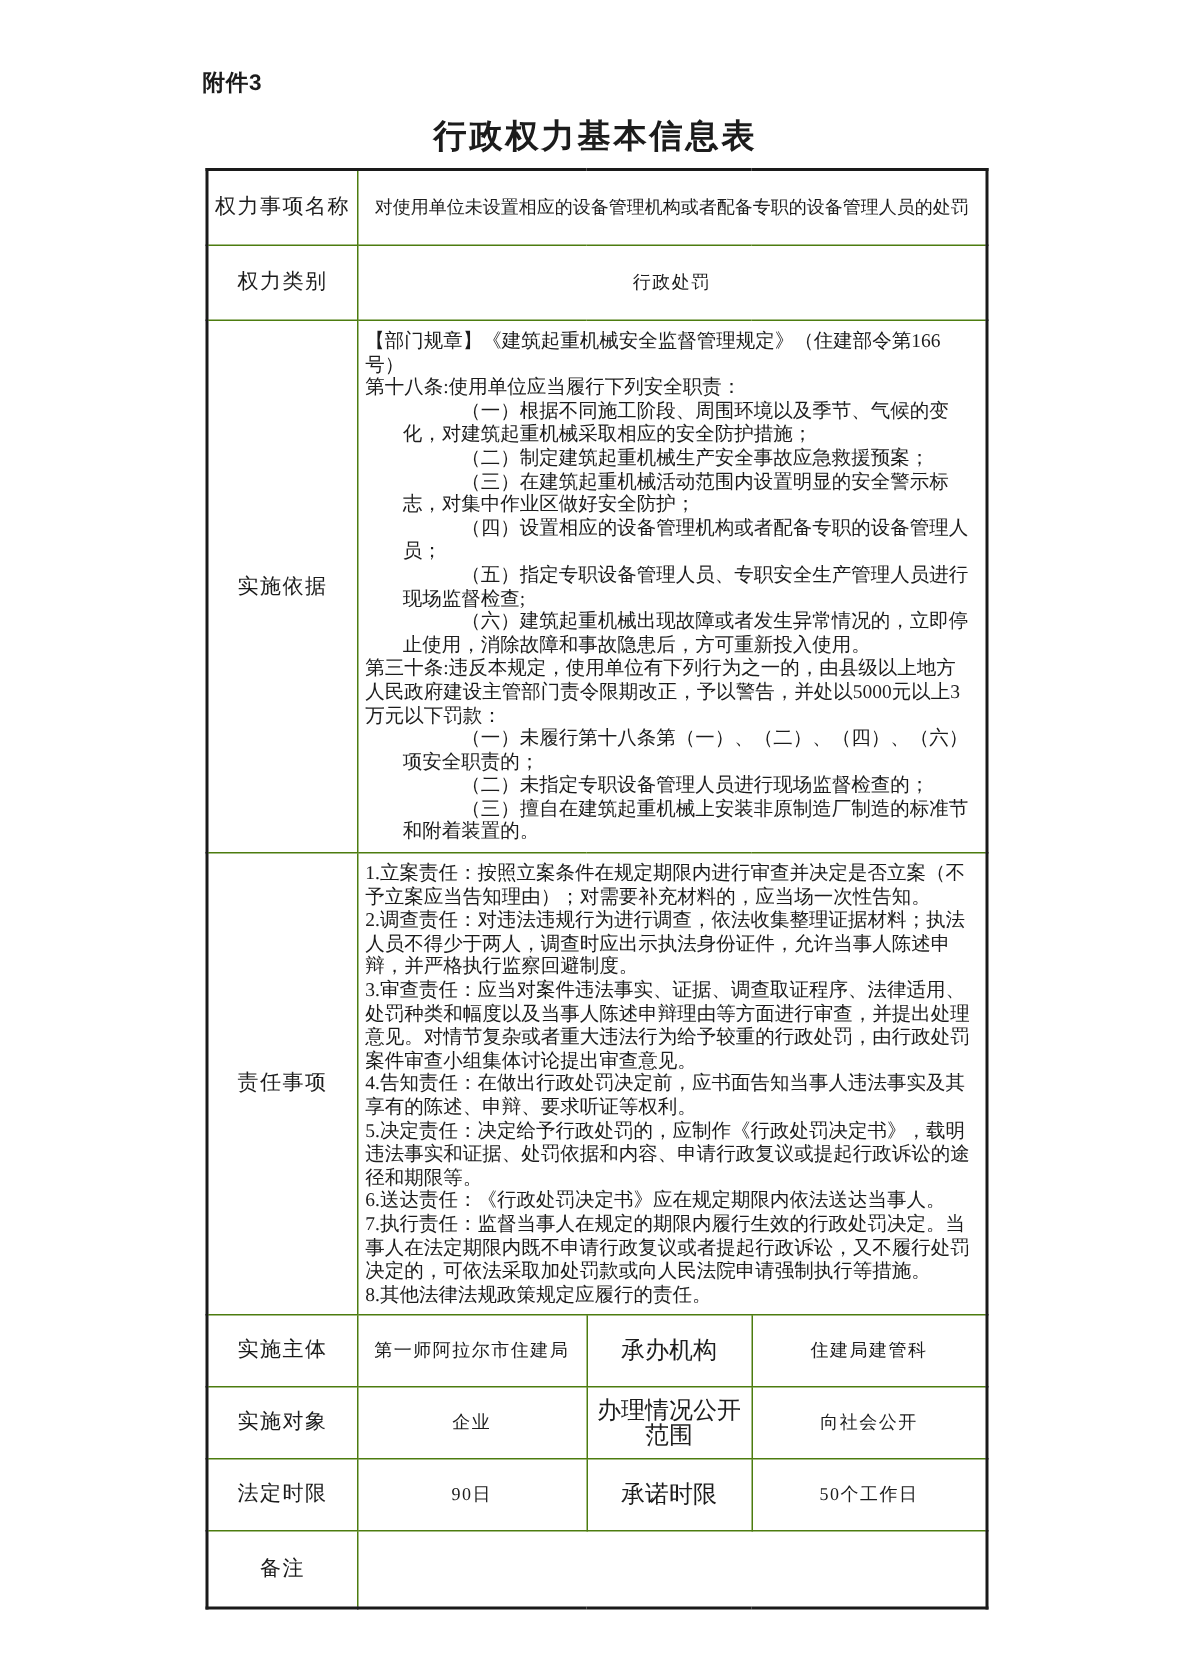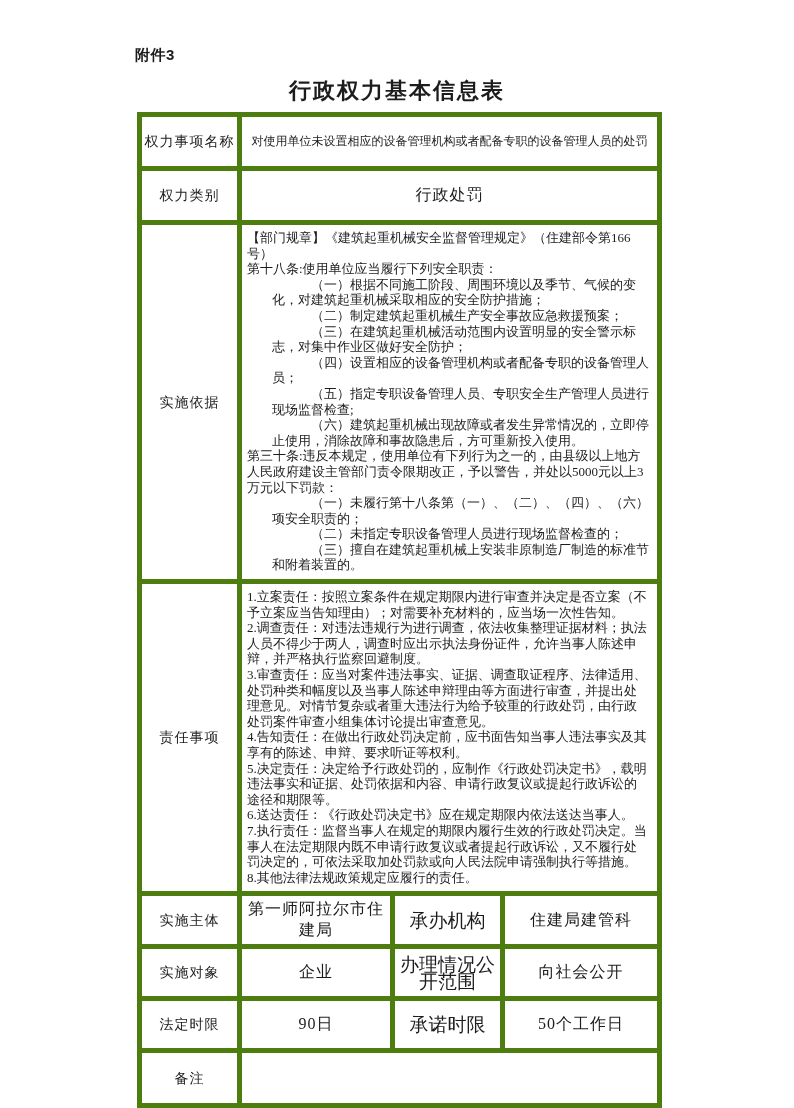--- a/index.html
+++ b/index.html
@@ -40,41 +40,41 @@
   table.info-table {
     position: absolute;
     left: 137px;
     top: 112px;
     width: 520px;
     border-collapse: collapse;
     table-layout: fixed;
     border: 2px solid #1a1a1a;
   }
   table.info-table td {
-    border: 5px solid #4d7c0f;
+    border: 1px solid #4d7c0f;
     vertical-align: middle;
   }
 
   td.lbl {
     text-align: center;
     font-size: 14px;
     letter-spacing: 1px;
     padding: 3px 2px;
     line-height: 17px;
   }
   td.lbl3 {
     text-align: center;
-    font-size: 19px;
+    font-size: 16px;
     letter-spacing: 0;
     padding: 3px 2px;
     line-height: 17px;
   }
   td.val {
     text-align: center;
-    font-size: 16px;
+    font-size: 12px;
     letter-spacing: 1px;
     padding: 3px 4px;
   }
   td.val-name {
     text-align: center;
     font-size: 12px;
     letter-spacing: 0;
     padding: 3px 4px;
     white-space: nowrap;
   }

